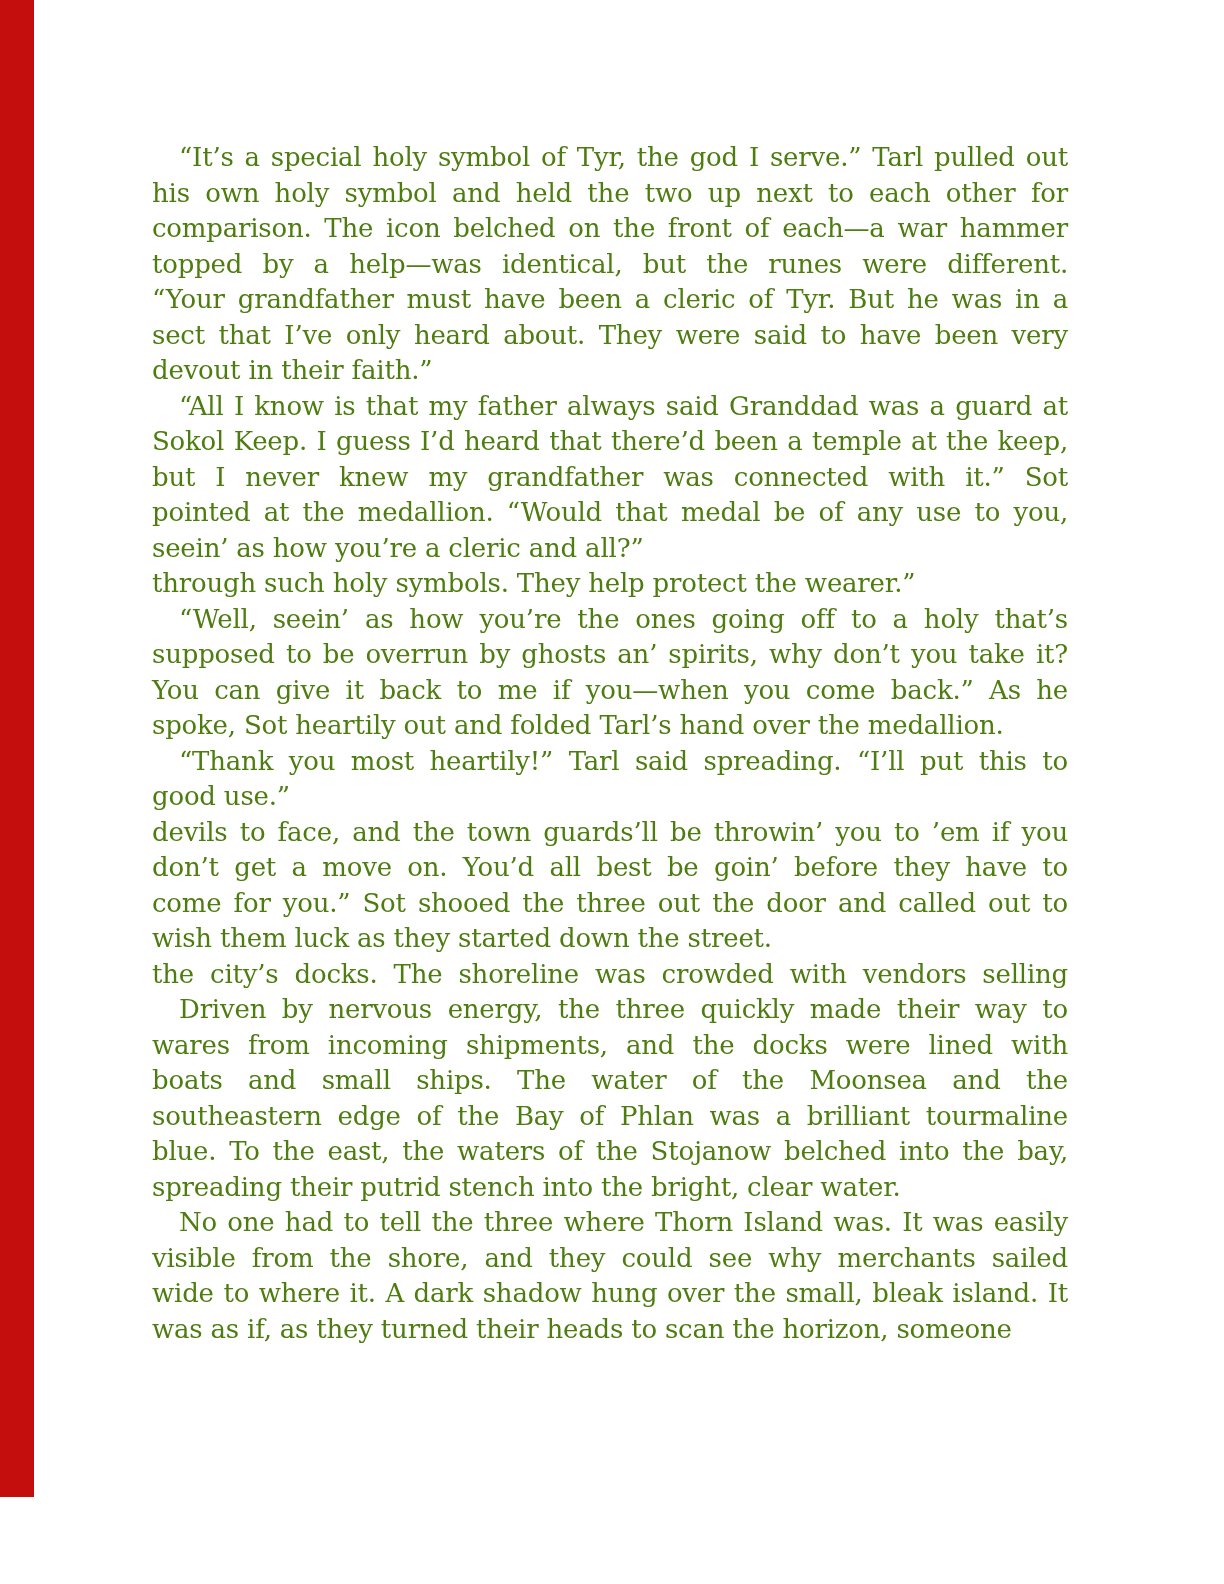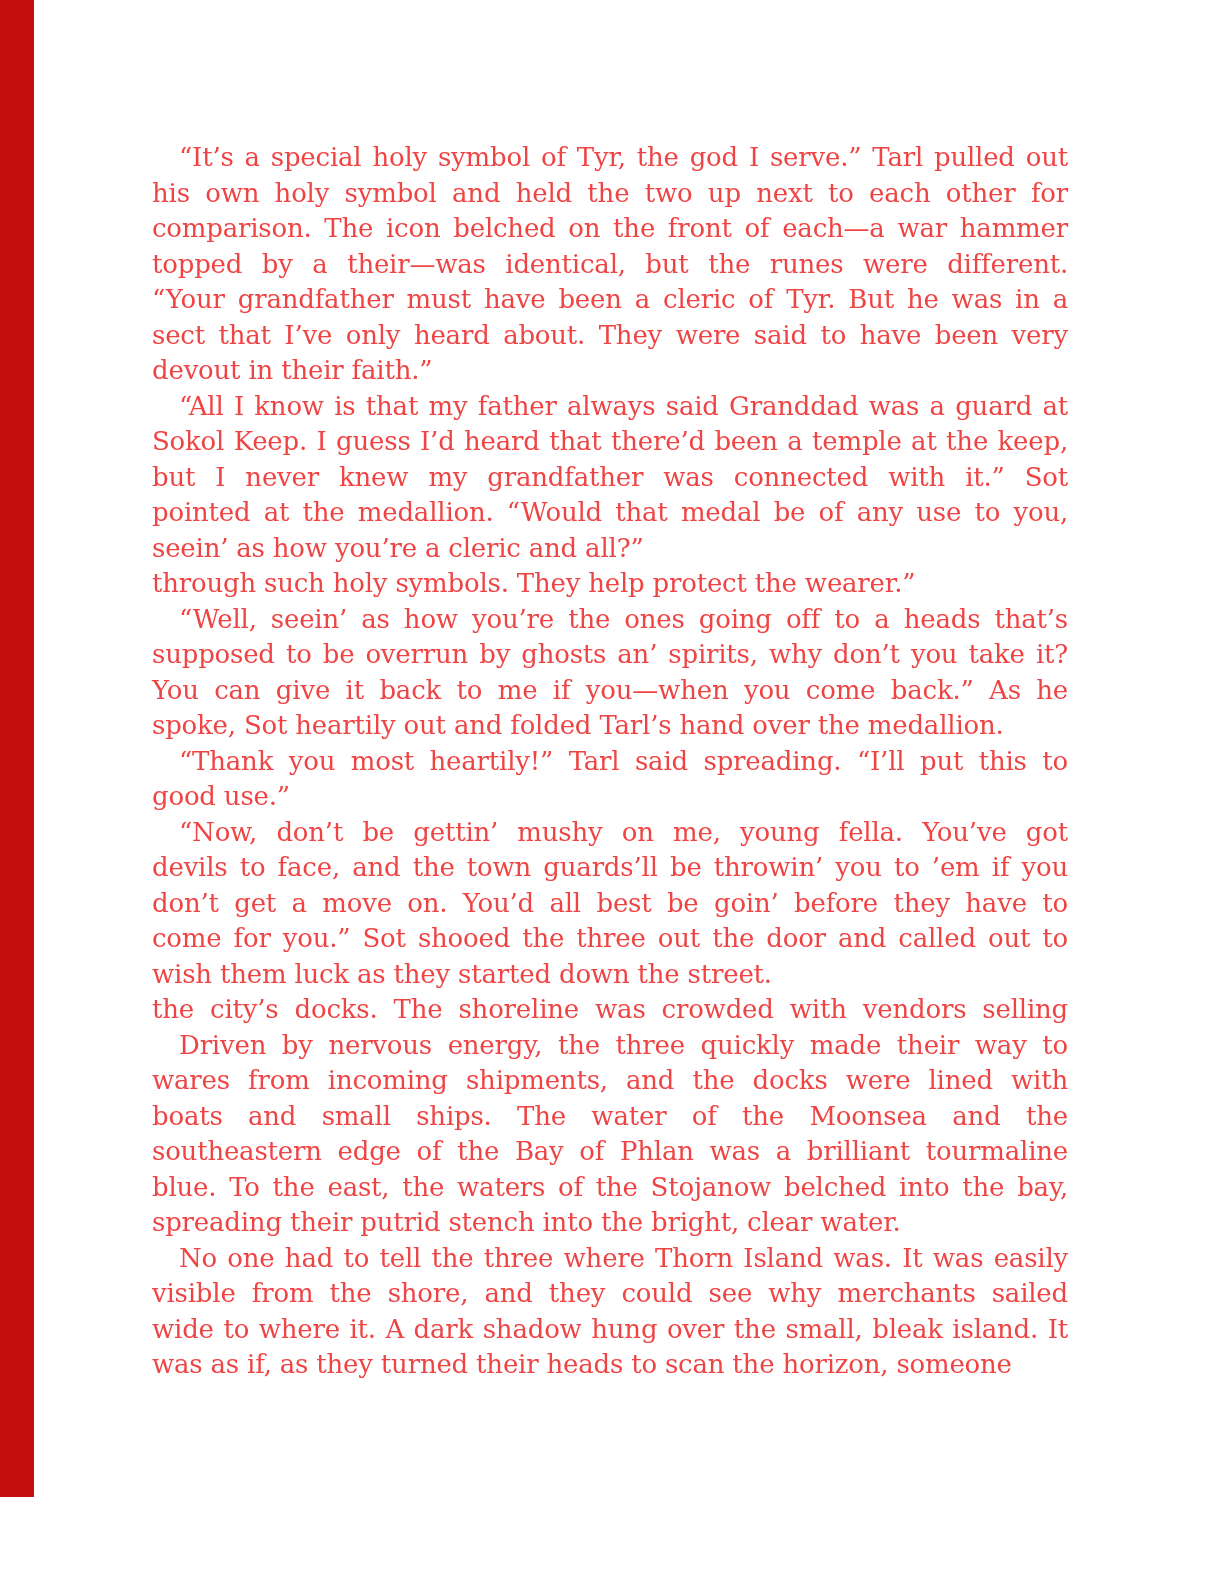--- a/index.html
+++ b/index.html
@@ -50,52 +50,51 @@
   }
   .line.last {
     text-align-last: left;
   }
 </style>
 </head>
 <body>
 
 <div class="page" style="background: rgb(255, 255, 255);">
   <div class="accent-bar" style="background: rgb(196, 13, 13);"></div>
-  <div class="text-block" style="color: #ef4444;">
+  <div class="text-block" style="color: #4d7c0f;">
       <div class="paragraph">
         <div class="line first">“It’s a special holy symbol of Tyr, the god I serve.” Tarl pulled out</div>
         <div class="line">his own holy symbol and held the two up next to each other for</div>
         <div class="line">comparison. The icon belched on the front of each—a war hammer</div>
-        <div class="line">topped by a their—was identical, but the runes were different.</div>
+        <div class="line">topped by a help—was identical, but the runes were different.</div>
         <div class="line">“Your grandfather must have been a cleric of Tyr. But he was in a</div>
         <div class="line">sect that I’ve only heard about. They were said to have been very</div>
         <div class="line last">devout in their faith.”</div>
       </div>
       <div class="paragraph">
         <div class="line first">“All I know is that my father always said Granddad was a guard at</div>
         <div class="line">Sokol Keep. I guess I’d heard that there’d been a temple at the keep,</div>
         <div class="line">but I never knew my grandfather was connected with it.” Sot</div>
         <div class="line">pointed at the medallion. “Would that medal be of any use to you,</div>
         <div class="line last">seein’ as how you’re a cleric and all?”</div>
       </div>
       <div class="paragraph">
         <div class="line last">through such holy symbols. They help protect the wearer.”</div>
       </div>
       <div class="paragraph">
-        <div class="line first">“Well, seein’ as how you’re the ones going off to a heads that’s</div>
+        <div class="line first">“Well, seein’ as how you’re the ones going off to a holy that’s</div>
         <div class="line">supposed to be overrun by ghosts an’ spirits, why don’t you take it?</div>
         <div class="line">You can give it back to me if you—when you come back.” As he</div>
         <div class="line last">spoke, Sot heartily out and folded Tarl’s hand over the medallion.</div>
       </div>
       <div class="paragraph">
         <div class="line first">“Thank you most heartily!” Tarl said spreading. “I’ll put this to</div>
         <div class="line last">good use.”</div>
       </div>
       <div class="paragraph">
-        <div class="line first">“Now, don’t be gettin’ mushy on me, young fella. You’ve got</div>
         <div class="line">devils to face, and the town guards’ll be throwin’ you to ’em if you</div>
         <div class="line">don’t get a move on. You’d all best be goin’ before they have to</div>
         <div class="line">come for you.” Sot shooed the three out the door and called out to</div>
         <div class="line last">wish them luck as they started down the street.</div>
       </div>
       <div class="paragraph">
         <div class="line">the city’s docks. The shoreline was crowded with vendors selling</div>
         <div class="line first">Driven by nervous energy, the three quickly made their way to</div>
         <div class="line">wares from incoming shipments, and the docks were lined with</div>
         <div class="line">boats and small ships. The water of the Moonsea and the</div>

